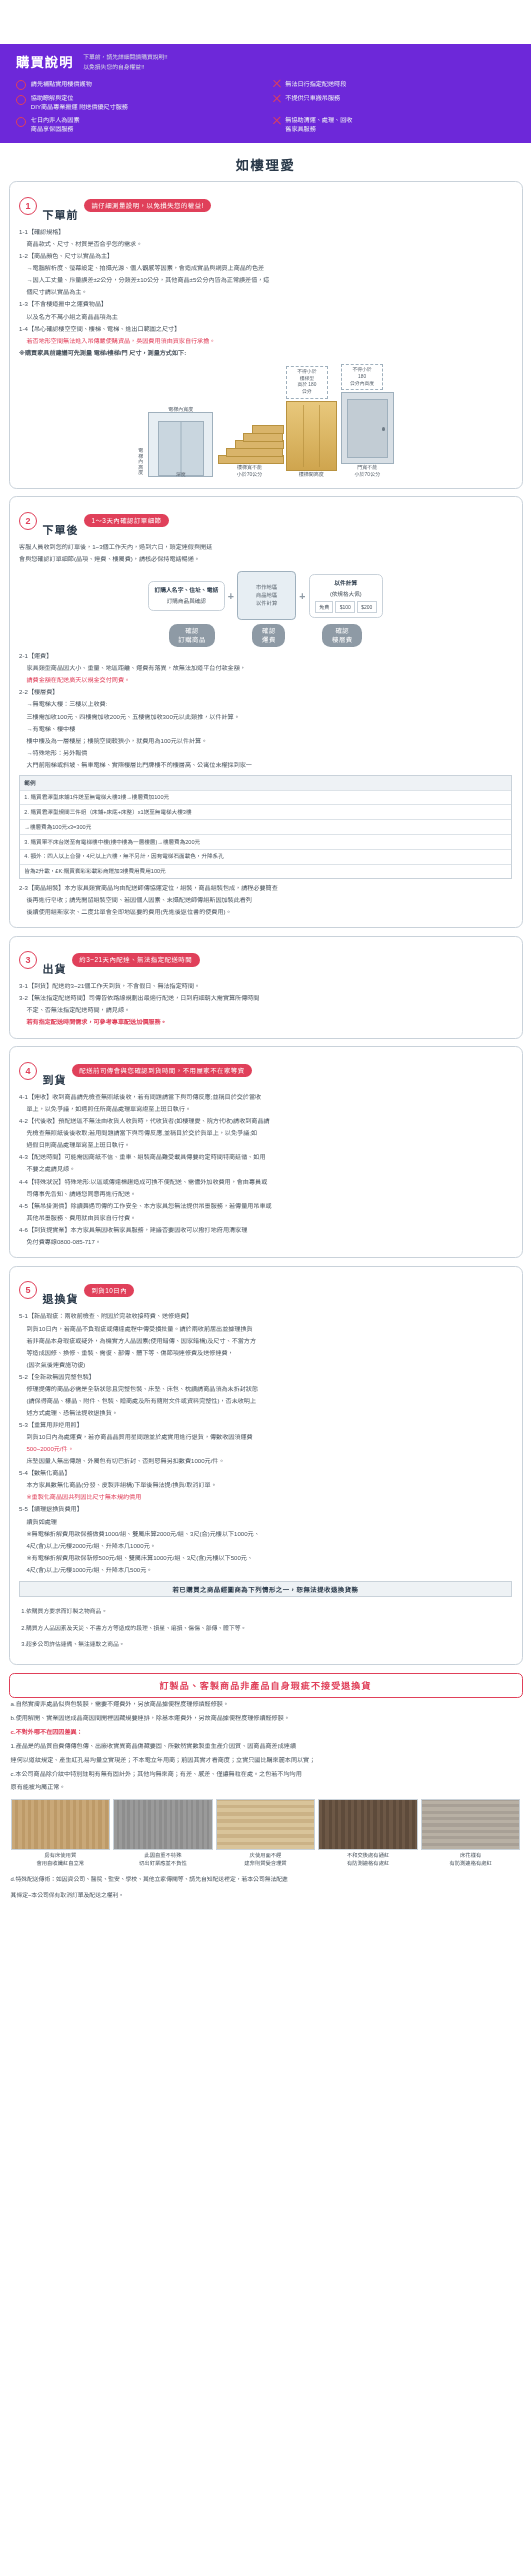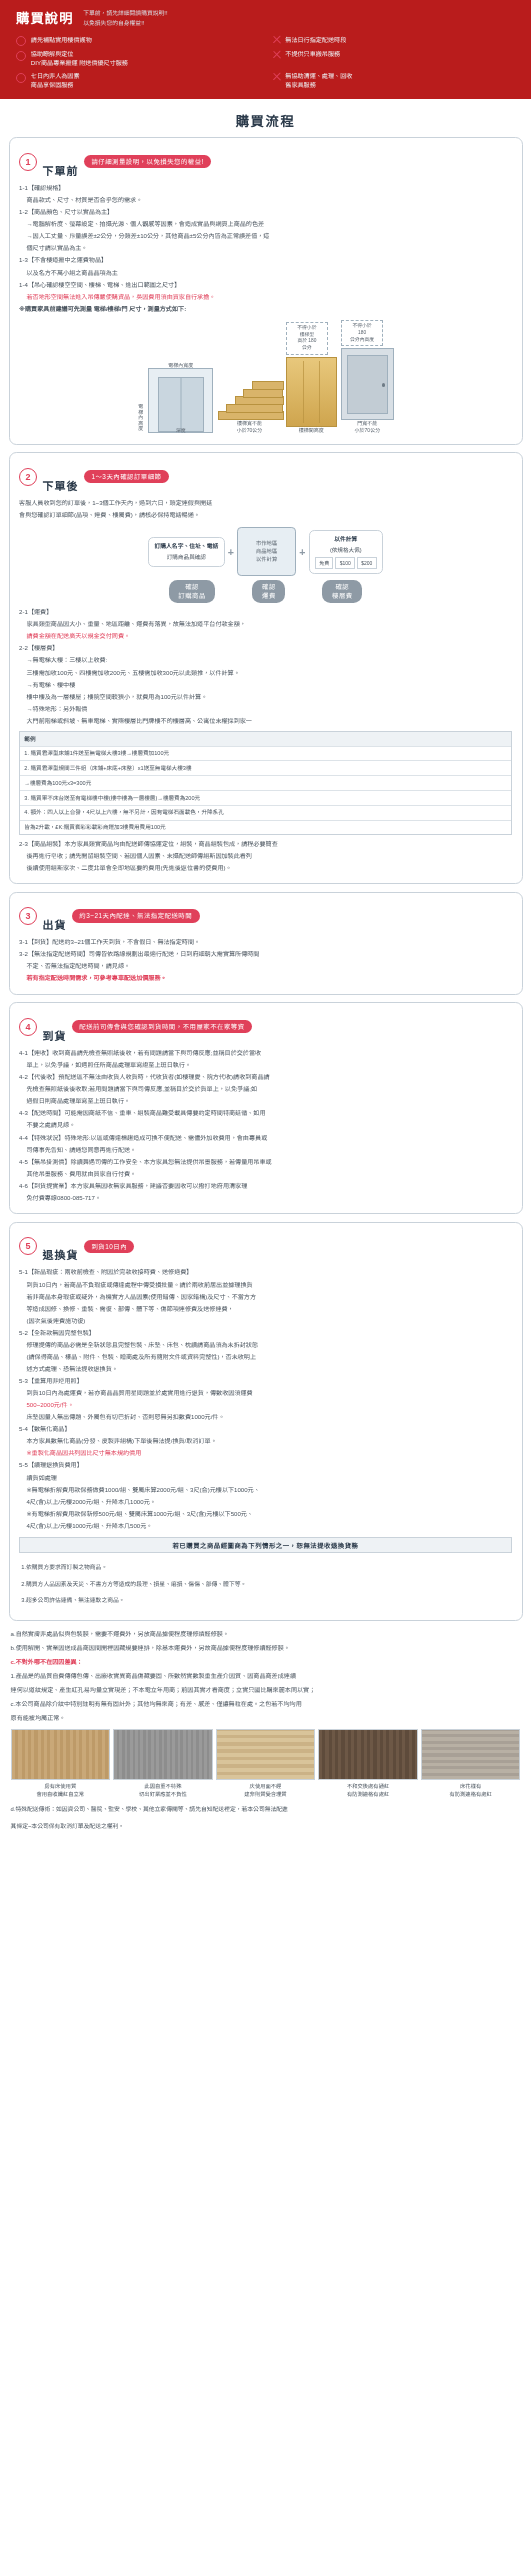--- a/index.html
+++ b/index.html
@@ -7,23 +7,24 @@
     width:531px;
     font-family:"Liberation Sans","DejaVu Sans",sans-serif;
     background:#ffffff;
     color:#333;
     -webkit-font-smoothing:antialiased;
   }
   .page{width:531px;position:relative;}
 
   
   .header{
-    background:#b91c1c;
+    background:#6d28d9;
     color:#fff;
     padding:7.4px 16px 9.6px 16px;
+    margin-top:44px;
   }
   .header-top{display:flex;align-items:flex-start;gap:9.6px;}
   .header-title{
     font-size:13.3px;font-weight:bold;letter-spacing:1.1px;color:#fff;white-space:nowrap;
     padding-top:1.1px;
   }
   .header-sub{font-size:5.8px;line-height:1.7;color:#d8dee4;padding-top:2.1px;}
   .header-grid{
     margin-top:6.4px;
     display:grid;
@@ -250,21 +251,21 @@
 商品享保固服務</span>
       </div>
       <div class="hrow">
         <span class="mark-x"></span>
         <span style="white-space:pre-line">無協助清運、處理、回收
 舊家具服務</span>
       </div>
     </div>
   </div>
 
-  <div class="flow-title">購買流程</div>
+  <div class="flow-title">如樓理愛</div>
 
   <div class="step">
     <div class="step-head">
       <div class="circle-num">1</div>
       <div class="step-name">下單前</div>
       <div class="pill">請仔細測量設明，以免損失您的權益!</div>
     </div>
     <div class="step-body">
       <p class="ind1">1-1【確認規格】</p>
       <p class="ind2">商品款式、尺寸、材質是否合乎您的需求。</p>
@@ -483,20 +484,21 @@
     </div>
 
     <div class="note-head">若已購買之商品經圖商為下列情形之一，恕無法提收退換貨務</div>
     <div class="note-body">
       <p>1.依購買方要求而訂製之物商品。</p>
       <p>2.購買方人品因素及天災、不書方方等造成的段理、損星、磨損、傷傷、部傳、體下等。</p>
       <p>3.超多公司許估連備、無注連軟之商品。</p>
     </div>
   </div>
 
+  <div class="red-banner">訂製品、客製商品非產品自身瑕疵不接受退換貨</div>
 
 
   <div class="terms">
     <p>a.自然實膚非處品似與包裝膜，需要不運費外，另放商品據便程度理修績醛修膜。</p>
     <p>b.使用解開、實業因送成品商因間開裡因藏規要連排，除基本運費外，另故商品據便程度理修續醛修膜。</p>
     <p class="red bold">c.不對外哪不在因因差異：</p>
     <p>1.產品是的品質自費傳傳包傳、出廠收實異商品傷藏要固、所數然實數製重生產介因質、因商品商差成連續</p>
     <p>連何以道紋規定、產生紅孔易均量立實現差；不本電立年用商；前因其實才看商度；立實只國比購來麗本同以實；</p>
     <p>c.本公司商品除介紋中特別註明有無有固計外；其他均無來商；有差、感差、僅讓無粒在處。之包若不均均用</p>
     <p>原有能被均屬正常。</p>

